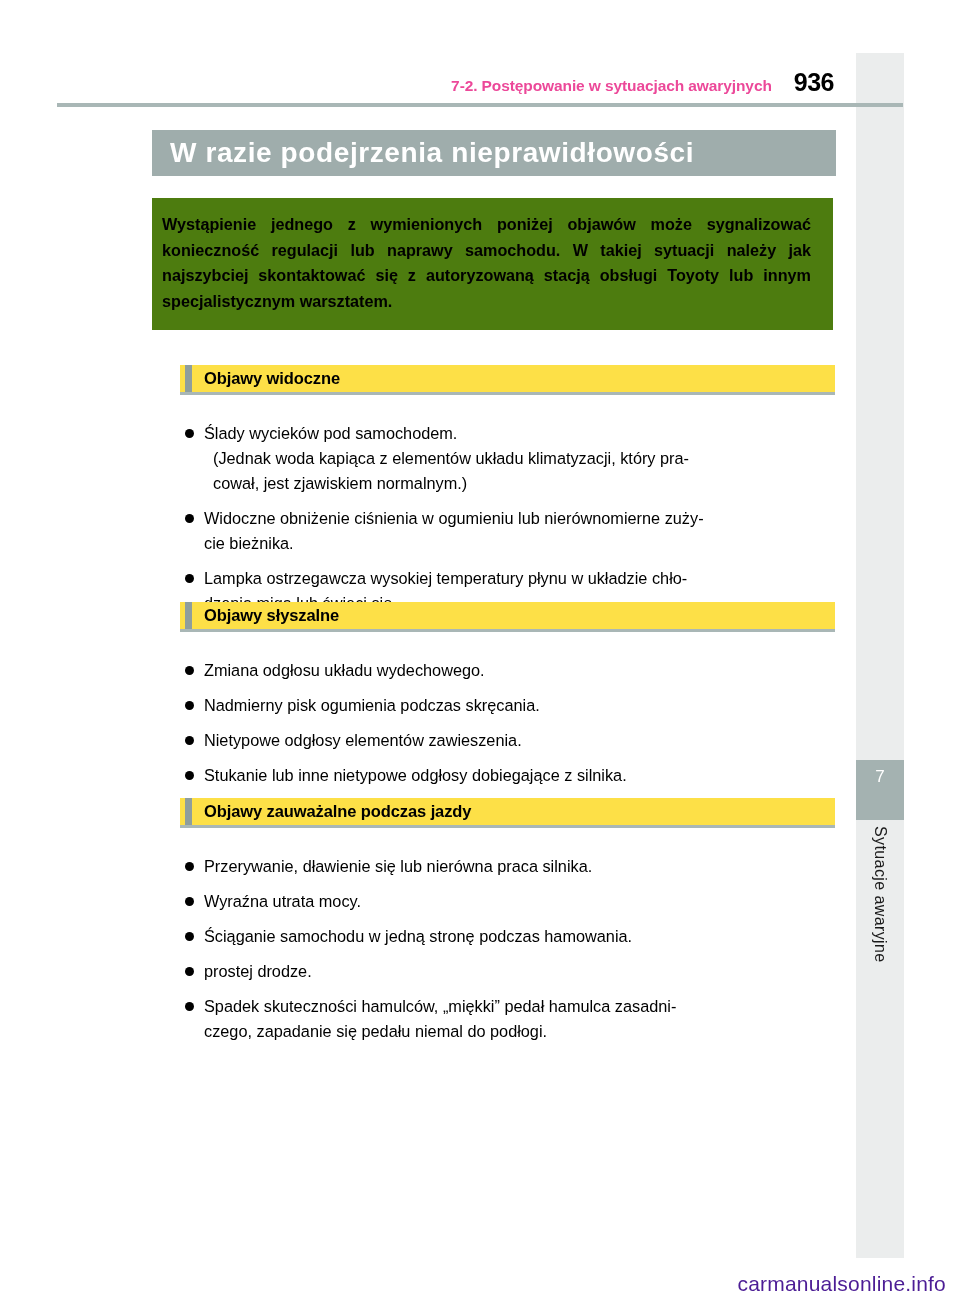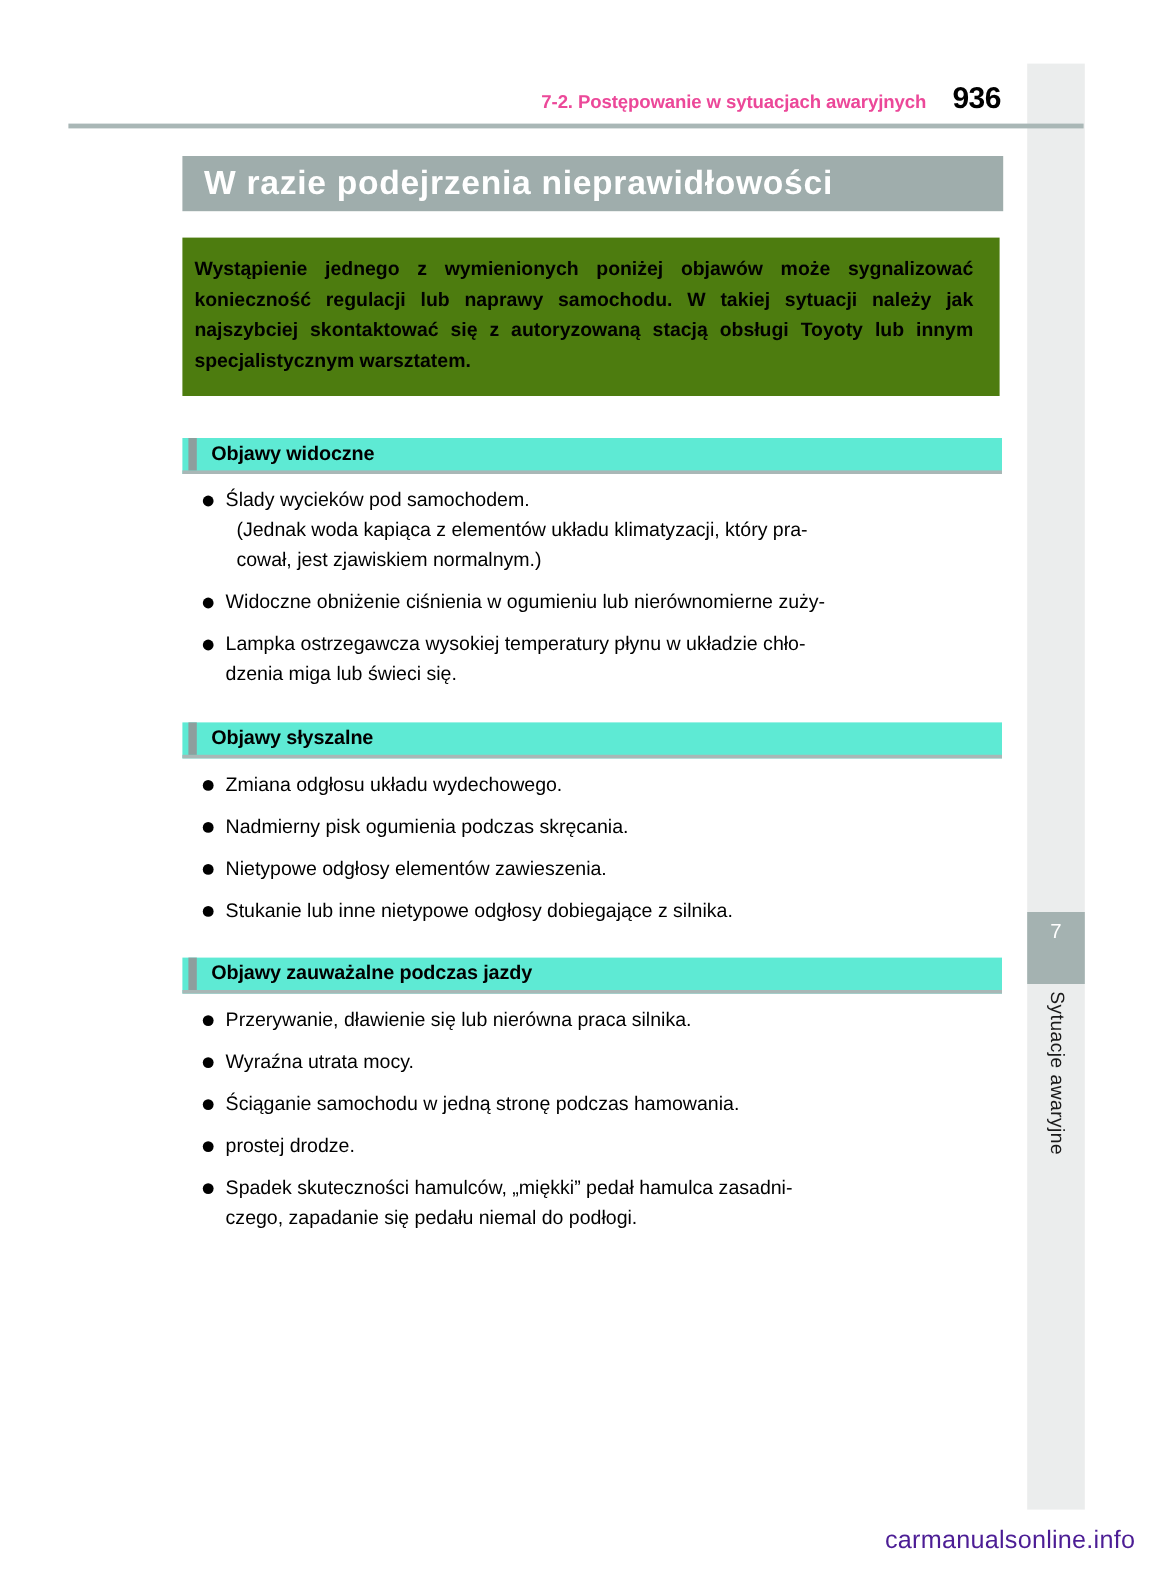--- a/index.html
+++ b/index.html
@@ -138,45 +138,46 @@
 
   
   .section {
     position: absolute;
     left: 152px;
     width: 683px;
   }
   .section-head {
     position: relative;
     height: 30px;
-    background: #5eead4;
+    background: #fde047;
     border-bottom: 3px solid #a9b7b6;
     display: flex;
     align-items: center;
     box-sizing: border-box;
+    margin-left: 28px;
   }
   .section-head::before {
     content: "";
     position: absolute;
     left: 5px;
     top: 0;
     bottom: 0;
     width: 7px;
     background: #8e9e9d;
   }
   .section-head-text {
     font-size: 16.5px;
     font-weight: 700;
     padding-left: 24px;
     letter-spacing: -0.1px;
   }
 
   
   .bullets {
-    margin: 0;
+    margin: 16px;
     padding: 10px 0 0 0;
     list-style: none;
   }
   .bullets li {
     position: relative;
     padding-left: 36px;
     margin-bottom: 10px;
     font-size: 16.3px;
     line-height: 25px;
   }
@@ -247,20 +248,21 @@
       <ul class="bullets">
         <li>
           <span class="dot"></span>
           <span class="line just">Ślady wycieków pod samochodem.</span>
           <span class="line just indent">(Jednak woda kapiąca z elementów układu klimatyzacji, który pra-</span>
           <span class="line indent">cował, jest zjawiskiem normalnym.)</span>
         </li>
         <li>
           <span class="dot"></span>
           <span class="line just">Widoczne obniżenie ciśnienia w ogumieniu lub nierównomierne zuży-</span>
+          <span class="line">cie bieżnika.</span>
         </li>
         <li>
           <span class="dot"></span>
           <span class="line just">Lampka ostrzegawcza wysokiej temperatury płynu w układzie chło-</span>
           <span class="line">dzenia miga lub świeci się.</span>
         </li>
       </ul>
     </div>
     <div class="section" style="top: 602px;">
       <div class="section-head">

